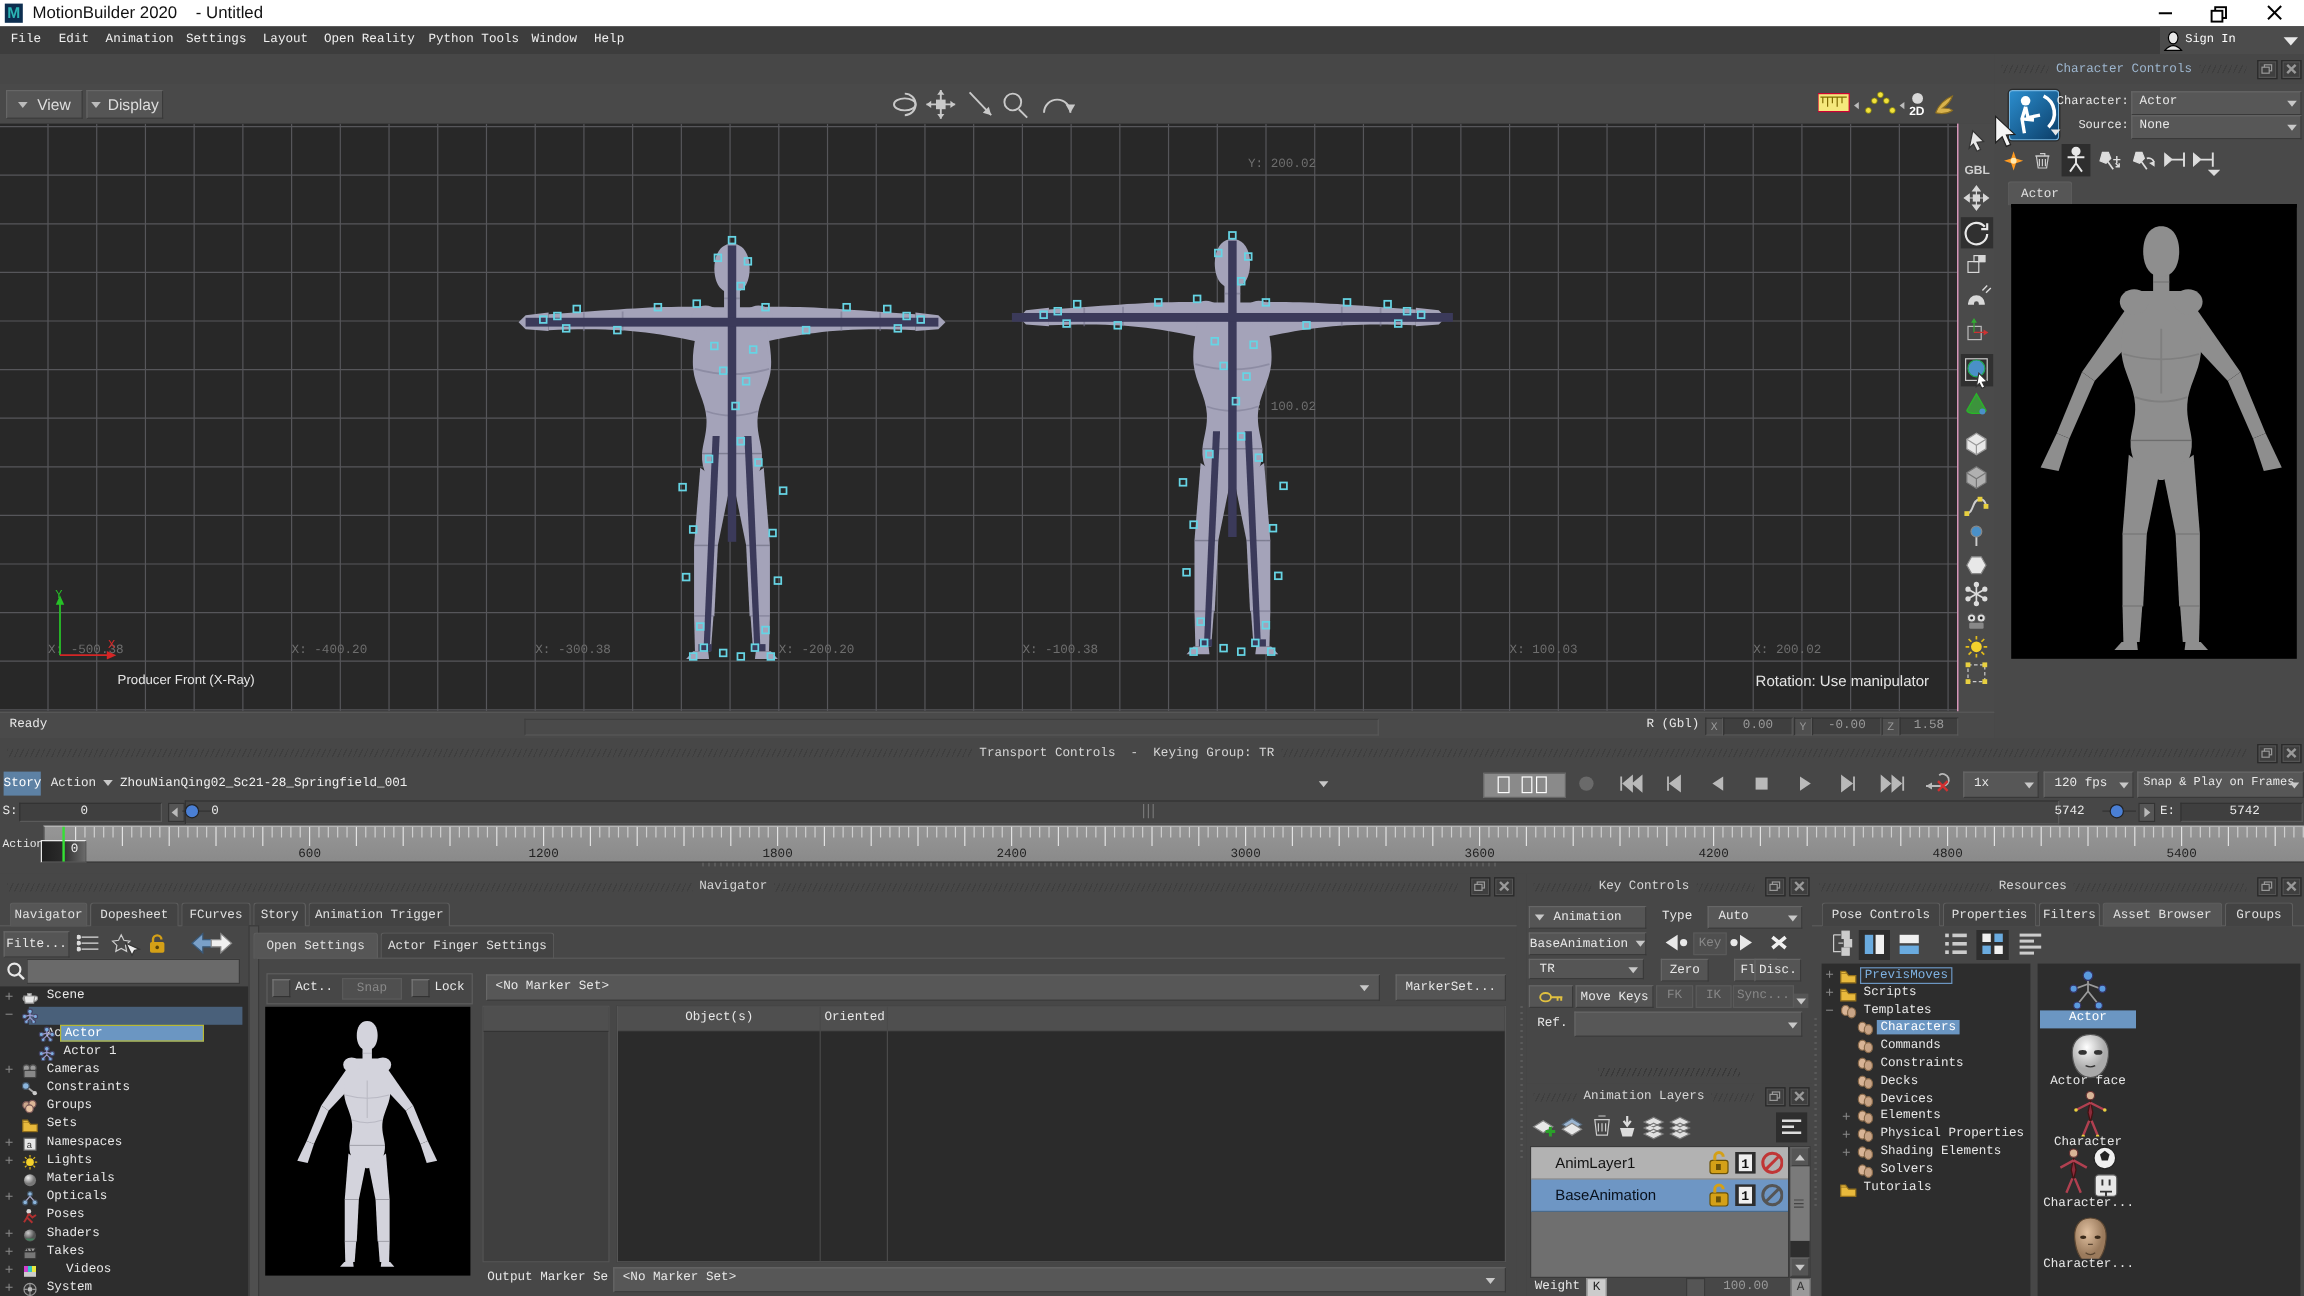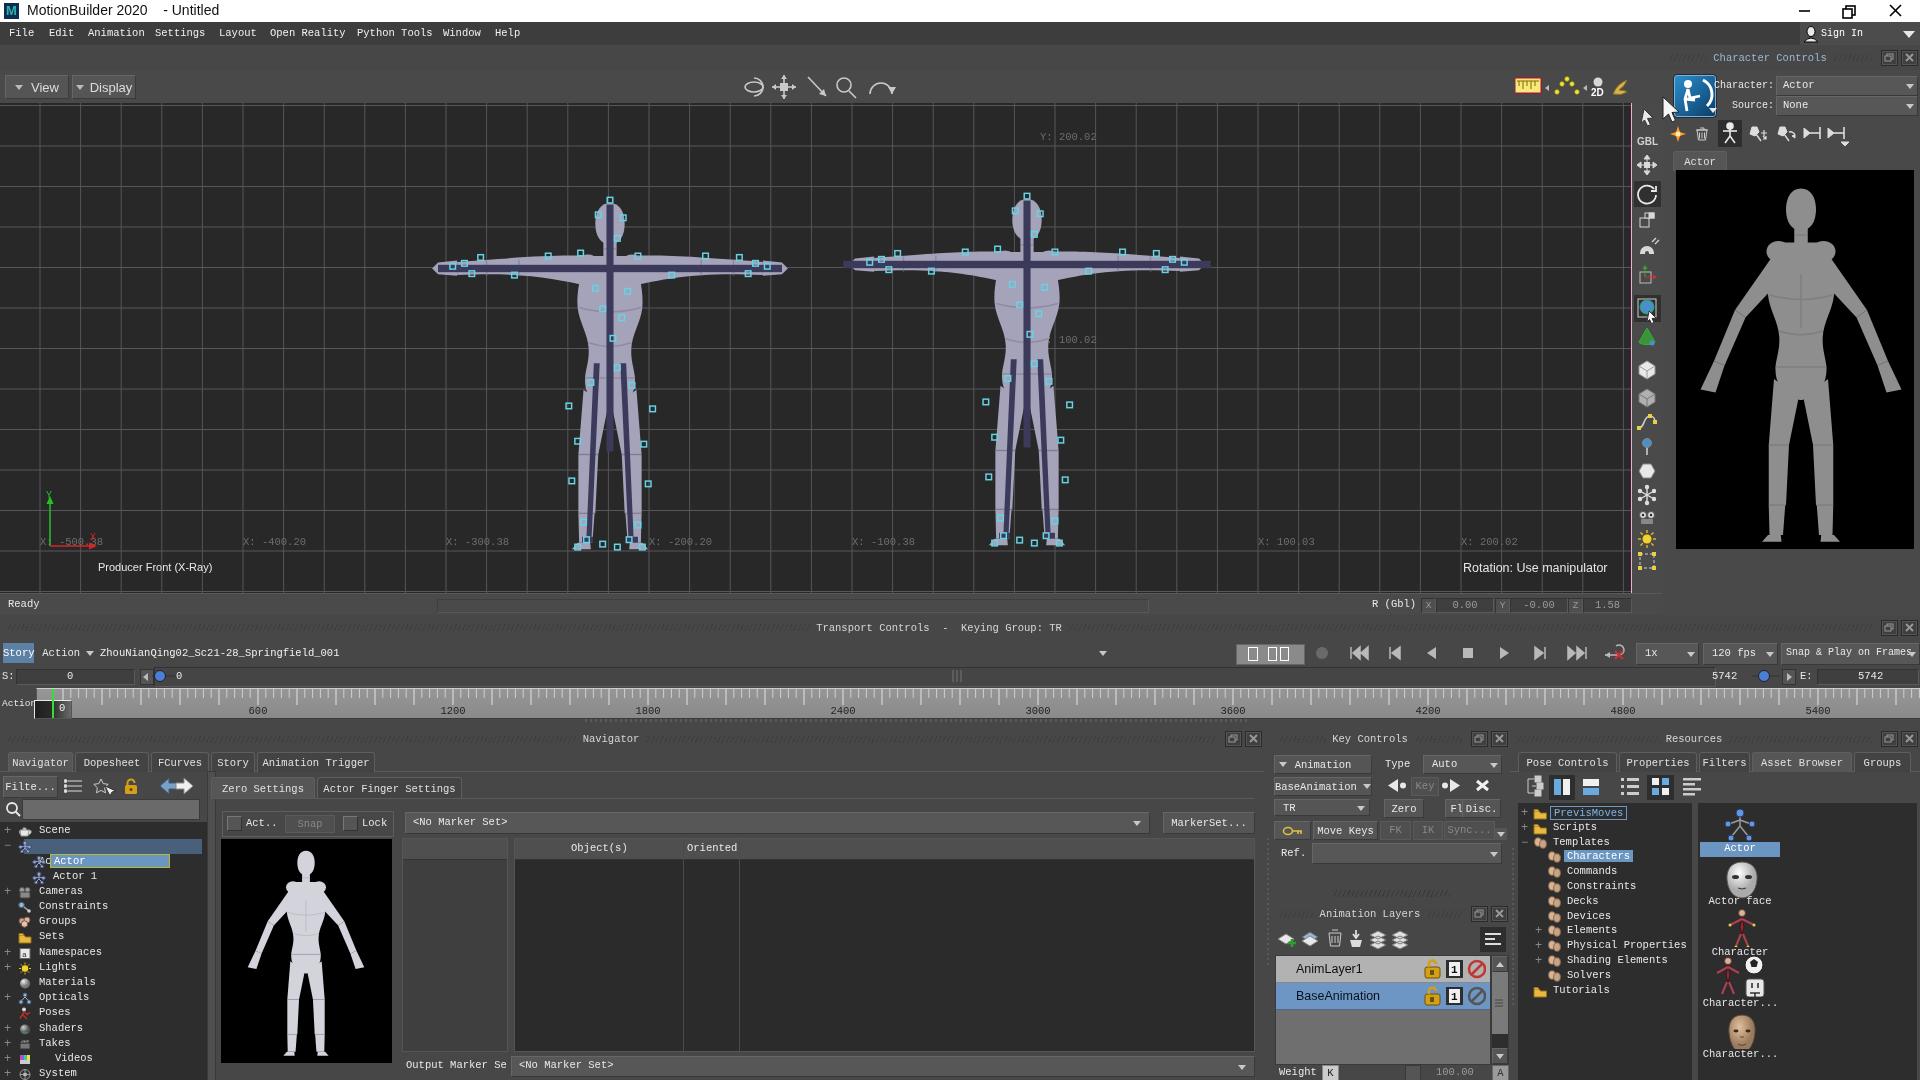--- a/index.html
+++ b/index.html
@@ -1158,21 +1158,21 @@
               <circle cx="7" cy="6.5" r="5" fill="#333" stroke="#999"></circle>
               <circle cx="7" cy="6.5" r="2" fill="#bbb"></circle>
               <path d="M7 1.5 v3 M7 8.5 v3 M2 6.5 h3 M9 6.5 h3" stroke="#999"></path>
             </svg></span>
           <span style="position:absolute;left:36px;top:0px;padding:0 3px;">System</span>
         </div>
       </div>
 
     <div class="abs" style="left:207px;top:43px;width:7px;height:309px;background:#4f4f4f;border:1px solid #3a3a3a;"></div>
 
-    <div class="tab on" style="left:211px;top:49px;width:102px;height:21px;position:absolute;">Zero Settings</div>
+    <div class="tab on" style="left:211px;top:49px;width:102px;height:21px;position:absolute;">Open Settings</div>
     <div class="tab" style="left:317px;top:49px;width:143px;height:21px;position:absolute;">Actor Finger Settings</div>
     <div class="abs" style="left:214px;top:70px;width:1040px;height:1px;background:#5a5a5a;"></div>
 
     <div class="abs" style="left:222px;top:83px;width:170px;height:24px;border:1px solid #5e5e5e;">
       <div class="abs" style="left:4px;top:4px;width:13px;height:13px;background:#555;border:1px solid #777;border-bottom-color:#333;border-right-color:#333;"></div>
       <span class="abs" style="left:23px;top:5px;">Act..</span>
       <div class="abs" style="left:62px;top:3px;width:48px;height:16px;background:#4f4f4f;border:1px solid #5a5a5a;color:#888;text-align:center;line-height:16px;">Snap</div>
       <div class="abs" style="left:120px;top:4px;width:13px;height:13px;background:#555;border:1px solid #777;border-bottom-color:#333;border-right-color:#333;"></div>
       <span class="abs" style="left:139px;top:5px;">Lock</span>
     </div>

